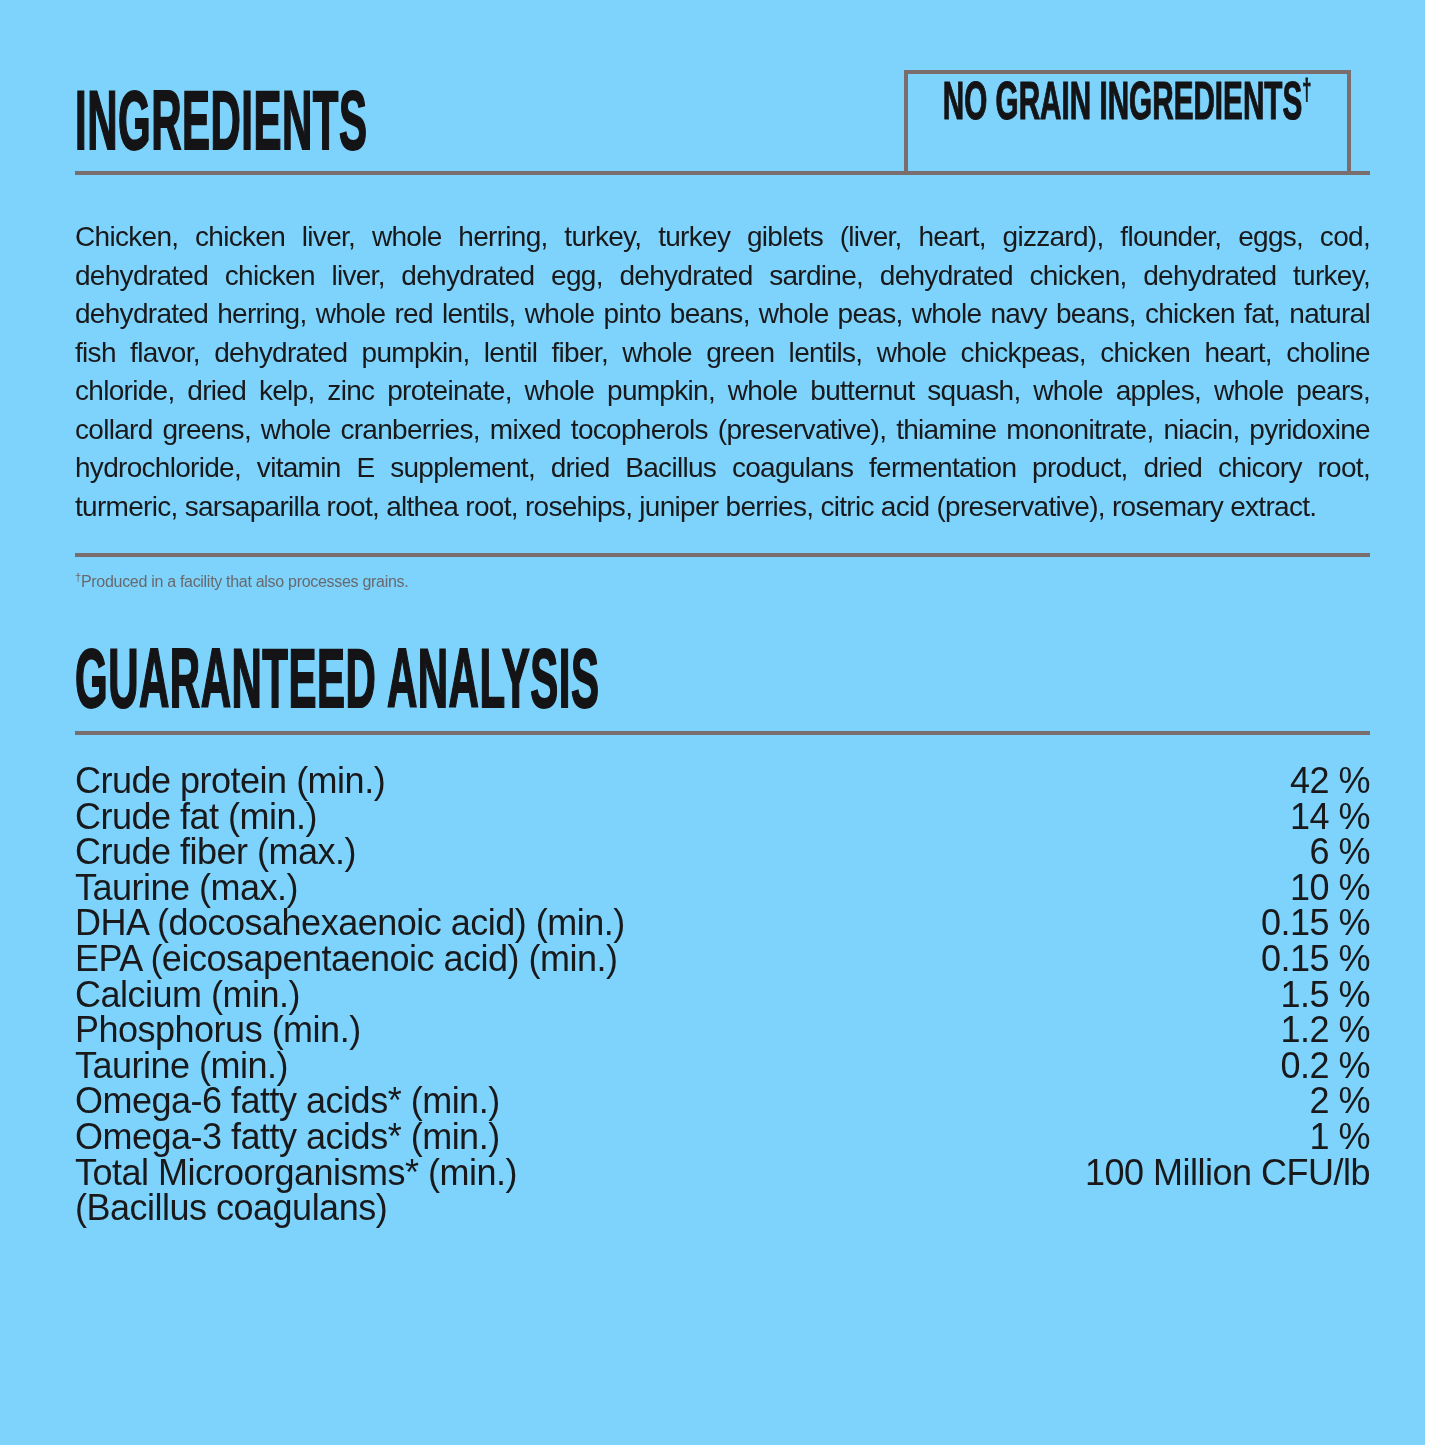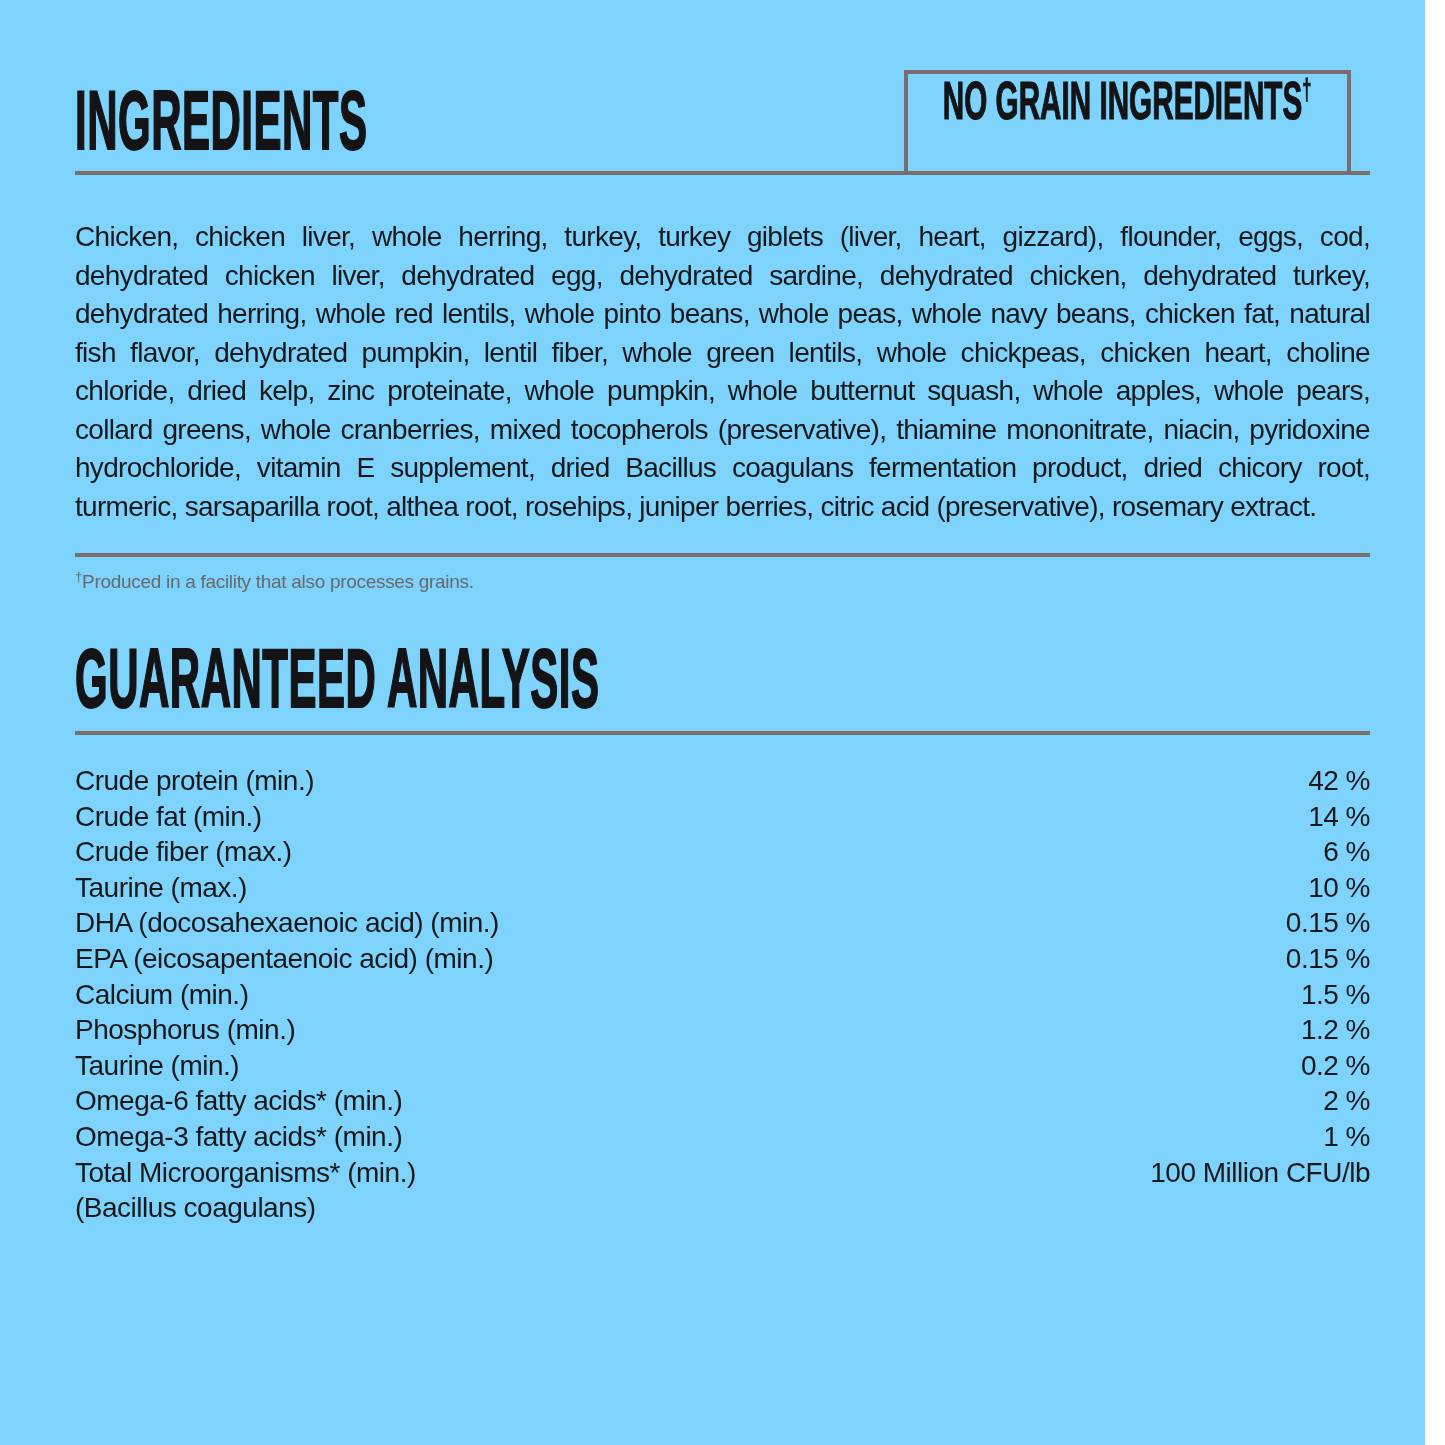--- a/index.html
+++ b/index.html
@@ -58,29 +58,29 @@
   #ingredients-body{
     position:absolute;left:75px;top:190px;width:1295px;
     font-size:28px;line-height:38.5px;
     letter-spacing:-0.7px;
     text-align:justify;
     color:#19191b;
   }
   
   #footnote{
     position:absolute;left:75px;top:567px;
-    font-size:19px;line-height:30px;
+    font-size:16px;line-height:30px;
     color:#69696c;
     letter-spacing:-0.3px;
   }
   #footnote sup{font-size:0.7em;vertical-align:super;line-height:0;}
   
   #ga-table{
     position:absolute;left:75px;top:763px;width:1295px;
-    font-size:28px;letter-spacing:-0.5px;color:#19191b;
+    font-size:36px;letter-spacing:-0.5px;color:#19191b;
   }
   .ga-row{
     display:flex;justify-content:space-between;align-items:baseline;
     height:35.6px;line-height:35.6px;
   }
   .ga-label{white-space:nowrap;}
   .ga-value{white-space:nowrap;text-align:left;}
 </style>
 </head>
 <body>

